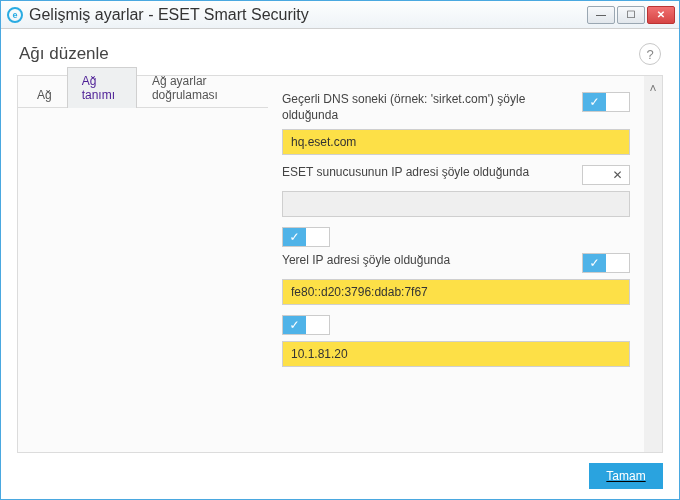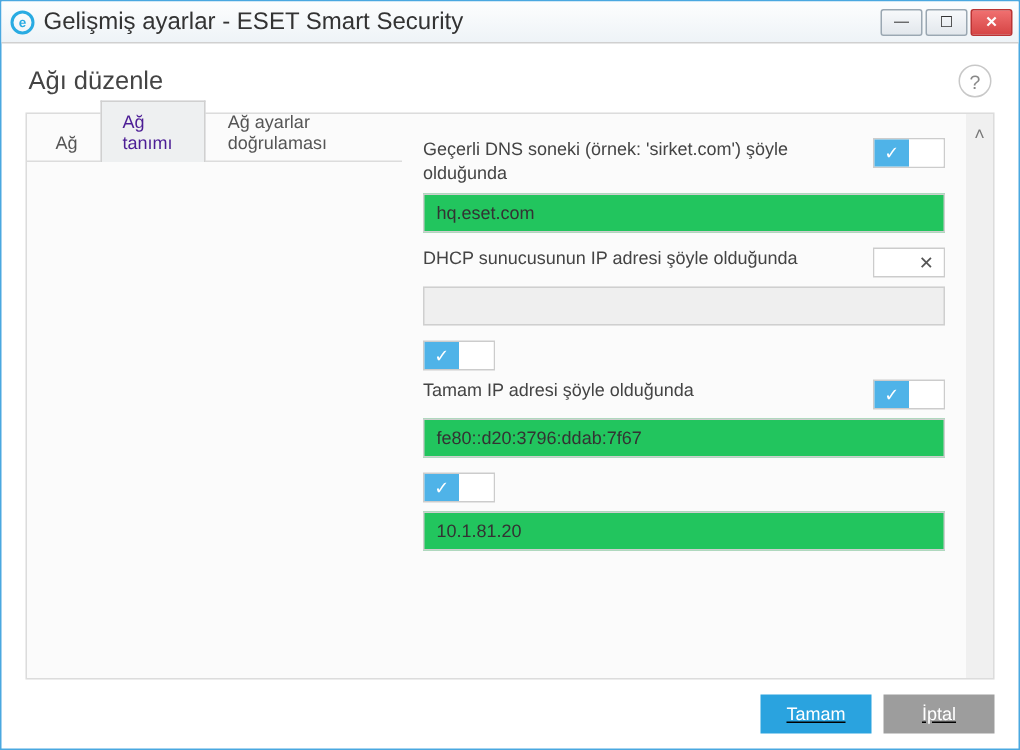--- a/index.html
+++ b/index.html
@@ -25,21 +25,21 @@
   .row-label { display:flex; align-items:flex-start; margin-top:6px;}
   .row-label .lbl { flex:0 0 300px; color:#444; font-size:12px; padding-right:12px; line-height:1.3;}
   .toggle { width:48px; height:20px; background:#fff; border:1px solid #ccc; position:relative; cursor:pointer; display:flex;}
   .toggle .half { width:50%; display:flex; align-items:center; justify-content:center;}
   .toggle.on .half.left { background:#4fb3e8; color:#fff;}
   .toggle.on .half.right { background:#fff;}
   .toggle.off .half.left { background:#fff;}
   .toggle.off .half.right { background:#fff; color:#555;}
   .toggle .chk { font-size:12px; line-height:1;}
   .input-row { margin: 6px 0 10px;}
-  .txt { width:100%; height:26px; border:1px solid #cfcfcf; background:#22c55e; padding:0 8px; font-size:12px; color:#333;}
+  .txt { width:100%; height:26px; border:1px solid #cfcfcf; background:#fde047; padding:0 8px; font-size:12px; color:#333;}
   .txt.disabled { background:#efefef; color:#888;}
   .footer { height:46px; display:flex; align-items:center; justify-content:flex-end; gap:8px; padding:0 16px;text-decoration:underline;}
   .btn { min-width:74px; height:26px; border:none; font-size:12px; cursor:pointer; display:flex; align-items:center; justify-content:center; color:#fff;}
   .btn.primary { background:#2aa3df;}
   .btn.secondary { background:#9d9d9d;}
 </style>
 </head>
 <body>
 
 <div class="window">
@@ -86,21 +86,21 @@
                 <span class="chk">✓</span>
               </div>
             <div class="half right"></div>
           </div>
         </div>
         <div class="input-row">
           <input class="txt" value="hq.eset.com" style="">
         </div>
 
         <div class="row-label">
-          <div class="lbl">DHCP sunucusunun IP adresi şöyle olduğunda</div>
+          <div class="lbl">ESET sunucusunun IP adresi şöyle olduğunda</div>
           <div class="toggle off">
             <div class="half left"></div>
             <div class="half right">
                 <span class="chk">✕</span>
               </div>
           </div>
         </div>
         <div class="input-row">
           <input class="txt disabled" disabled="" value="" style="">
         </div>
@@ -108,21 +108,21 @@
         <div class="row-label">
           <div class="toggle on">
             <div class="half left">
                 <span class="chk">✓</span>
               </div>
             <div class="half right"></div>
           </div>
         </div>
 
         <div class="row-label">
-          <div class="lbl">Tamam IP adresi şöyle olduğunda</div>
+          <div class="lbl">Yerel IP adresi şöyle olduğunda</div>
           <div class="toggle on">
             <div class="half left">
                 <span class="chk">✓</span>
               </div>
             <div class="half right"></div>
           </div>
         </div>
         <div class="input-row">
           <input class="txt" value="fe80::d20:3796:ddab:7f67" style="">
         </div>
@@ -143,18 +143,15 @@
       <div class="scroll-gutter">
         <span class="chev">˄</span>
       </div>
     </div>
   </div>
 
   <div class="footer">
     <button class="btn primary">
         <span>Tamam</span>
       </button>
-    <button class="btn secondary">
-        <span>İptal</span>
-      </button>
   </div>
 
 </div>
 
 </body></html>

